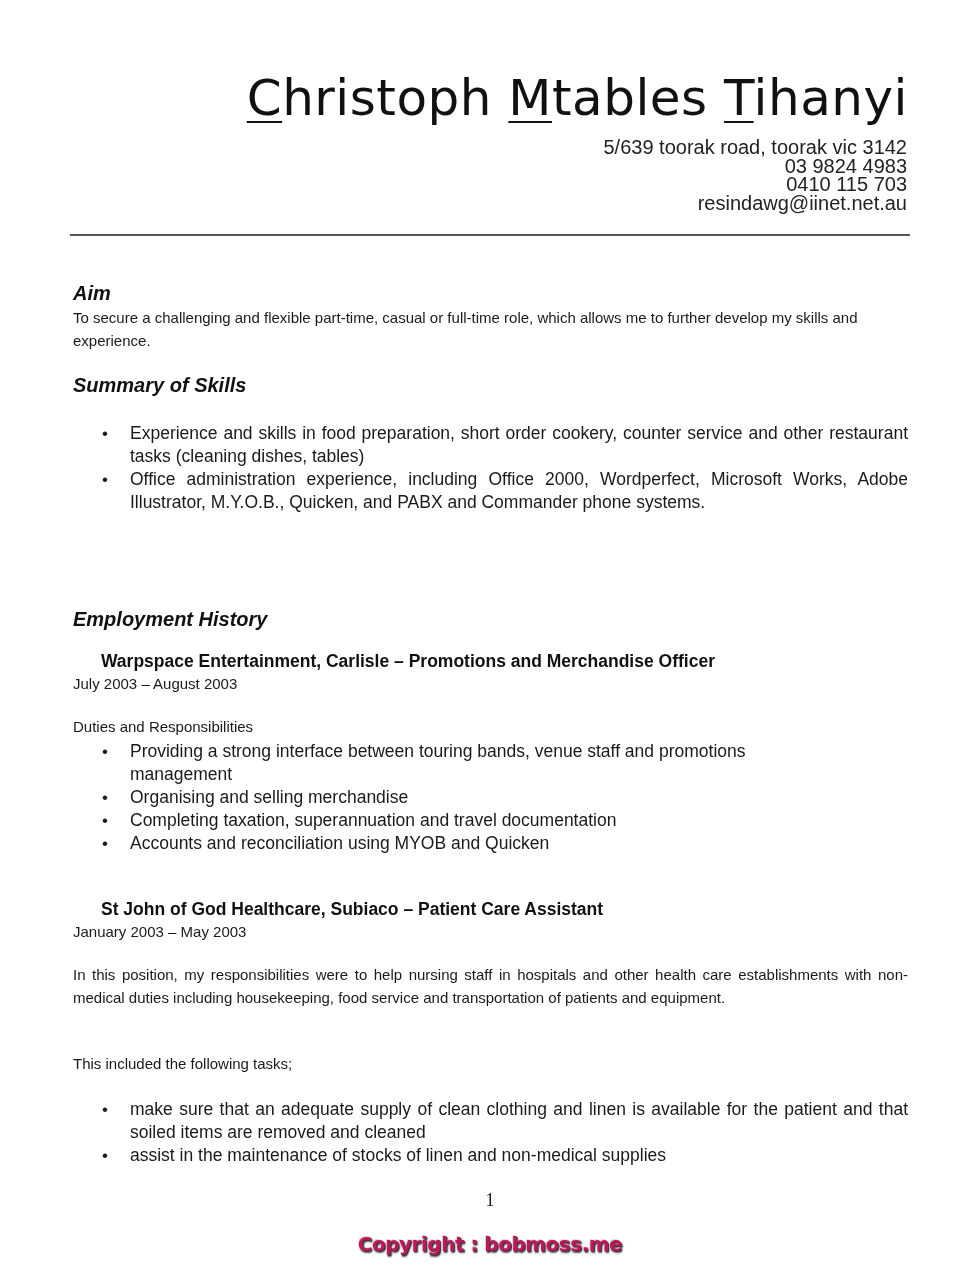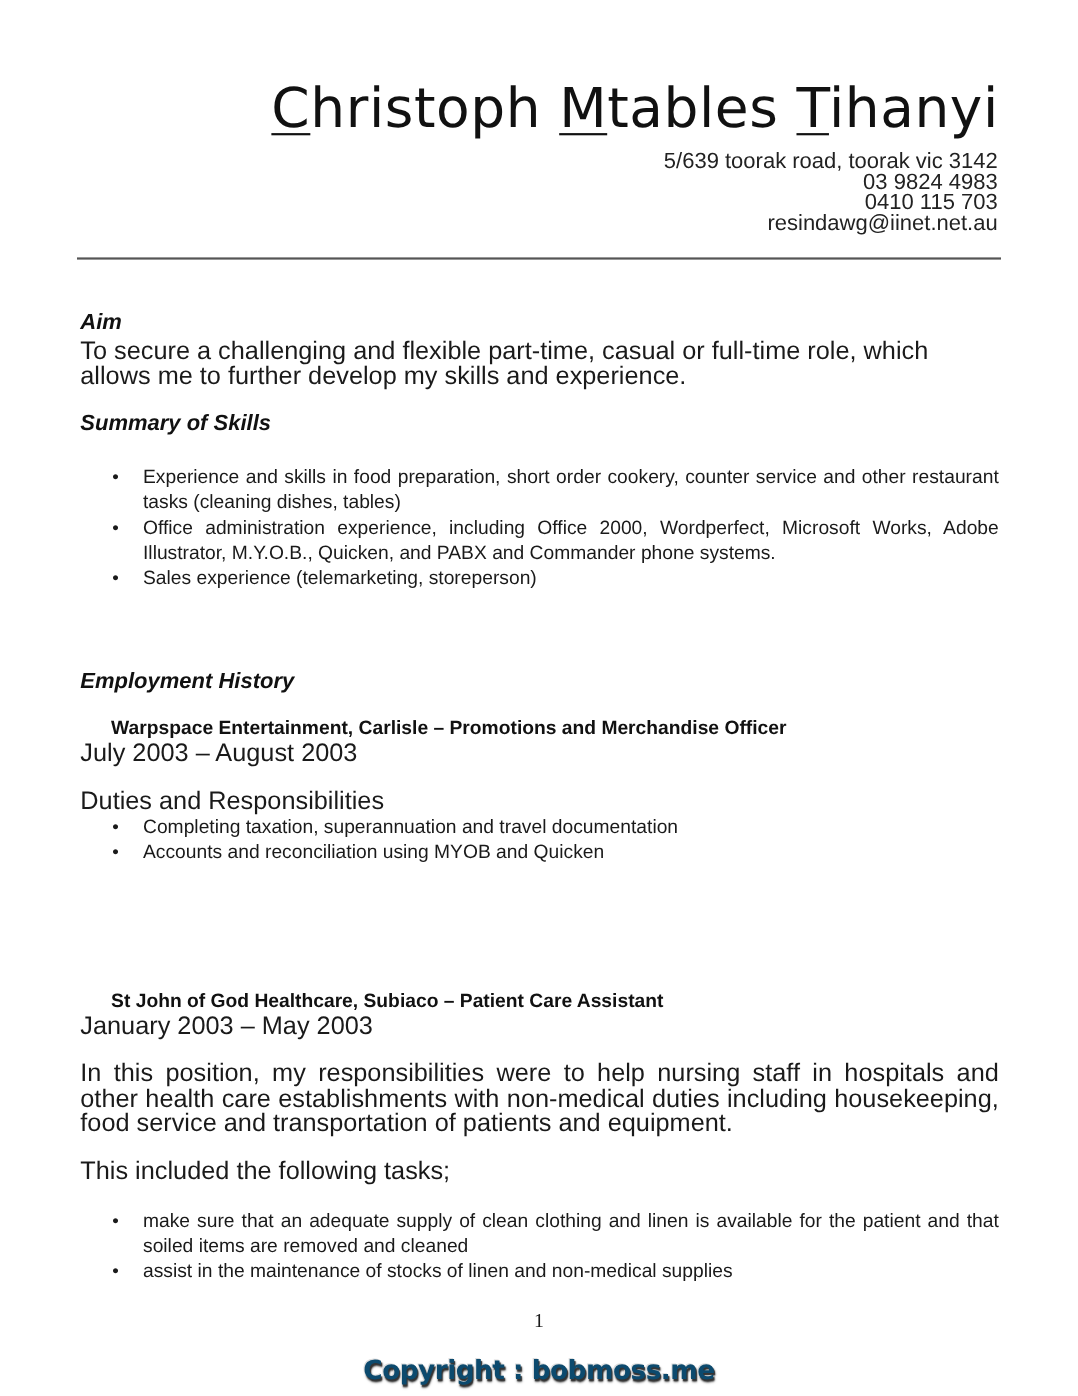--- a/index.html
+++ b/index.html
@@ -10,31 +10,31 @@
     }
     .abs { position: absolute; }
     .name {
       right: 72px; top: 68px; font-family: "DejaVu Sans", sans-serif;
       font-size: 50px; letter-spacing: 0.5px; color: #111; white-space: nowrap; line-height: 60px;
     }
     .name u { text-decoration: underline; text-decoration-thickness: 2px; text-underline-offset: 6px; }
     .contact { right: 73px; top: 138px; text-align: right; font-size: 20px; line-height: 18.5px; color: #222; }
     .hr { left: 70px; top: 234px; width: 840px; height: 2px; background: #555; }
     .h2 { left: 73px; font-weight: bold; font-size: 20px; color: #111; font-style: italic; }
-    .p { left: 73px; width: 835px; font-size: 23px; line-height: 22.5px; color: #1a1a1a; }
+    .p { left: 73px; width: 835px; font-size: 15px; line-height: 22.5px; color: #1a1a1a; }
     .just { text-align: justify; text-align-last: left; }
     .job { left: 73px; font-size: 17.5px; font-weight: bold; color: #111; margin-left: 28px; }
     ul.bl { list-style: none; margin: 0; padding: 0; position: absolute; left: 100px; width: 808px; }
     ul.bl li { position: relative; padding-left: 30px; font-size: 17.5px; line-height: 23px; color: #1a1a1a; }
     ul.bl li::before { content: "\2022"; position: absolute; left: 2px; top: 0; font-size: 17px; }
     ul.bl.j li { text-align: justify; text-align-last: left; }
     .pg { left: 0; width: 980px; top: 1190px; text-align: center; font-family: "Liberation Serif", serif; font-size: 18px; }
     .wm {
       left: 0; width: 980px; top: 1232px; text-align: center; font-family: "DejaVu Sans", sans-serif;
-      font-size: 24px; font-weight: bold; color: #0c4a6e; letter-spacing: -0.5px;
+      font-size: 20px; font-weight: bold; color: #be185d; letter-spacing: -0.5px;
       text-shadow: 1px 1px 1px #333, -1px -1px 0 #ddd, 1px 2px 2px #555;
     }
   </style>
 </head>
 <body>
 
 <div class="abs name">
   <span><u>C</u><span>hristoph</span></span>
   <span><u>M</u><span>tables</span></span>
   <span><u>T</u><span>ihanyi</span></span>
@@ -49,29 +49,30 @@
 
 <div class="abs hr"></div>
 
 <div class="abs h2" style="top:282px;">Aim</div>
 <div class="abs p" style="top:307px;">To secure a challenging and flexible part-time, casual or full-time role, which allows me to further develop my skills and experience.</div>
 
 <div class="abs h2" style="top:374px;">Summary of Skills</div>
 <ul class="bl j" style="top:422px;">
   <li>Experience and skills in food preparation, short order cookery, counter service and other restaurant tasks (cleaning dishes, tables)</li>
   <li>Office administration experience, including Office 2000, Wordperfect, Microsoft Works, Adobe Illustrator, M.Y.O.B., Quicken, and PABX and Commander phone systems.</li>
-  <li>Sales experience (telemarketing, storeperson)</li>
 </ul>
 
 <div class="abs h2" style="top:608px;">Employment History</div>
 
 <div class="abs job" style="top:651px;">Warpspace Entertainment, Carlisle – Promotions and Merchandise Officer</div>
 <div class="abs p" style="top:673px;">July 2003 – August 2003</div>
 <div class="abs p" style="top:716px;">Duties and Responsibilities</div>
 <ul class="bl" style="top:740px; width:720px;">
+  <li>Providing a strong interface between touring bands, venue staff and promotions management</li>
+  <li>Organising and selling merchandise</li>
   <li>Completing taxation, superannuation and travel documentation</li>
   <li>Accounts and reconciliation using MYOB and Quicken</li>
 </ul>
 
 <div class="abs job" style="top:899px;">St John of God Healthcare, Subiaco – Patient Care Assistant</div>
 <div class="abs p" style="top:921px;">January 2003 – May 2003</div>
 <div class="abs p just" style="top:964px;">In this position, my responsibilities were to help nursing staff in hospitals and other health care establishments with non-medical duties including housekeeping, food service and transportation of patients and equipment.</div>
 <div class="abs p" style="top:1053px;">This included the following tasks;</div>
 <ul class="bl j" style="top:1098px;">
   <li>make sure that an adequate supply of clean clothing and linen is available for the patient and that soiled items are removed and cleaned</li>

